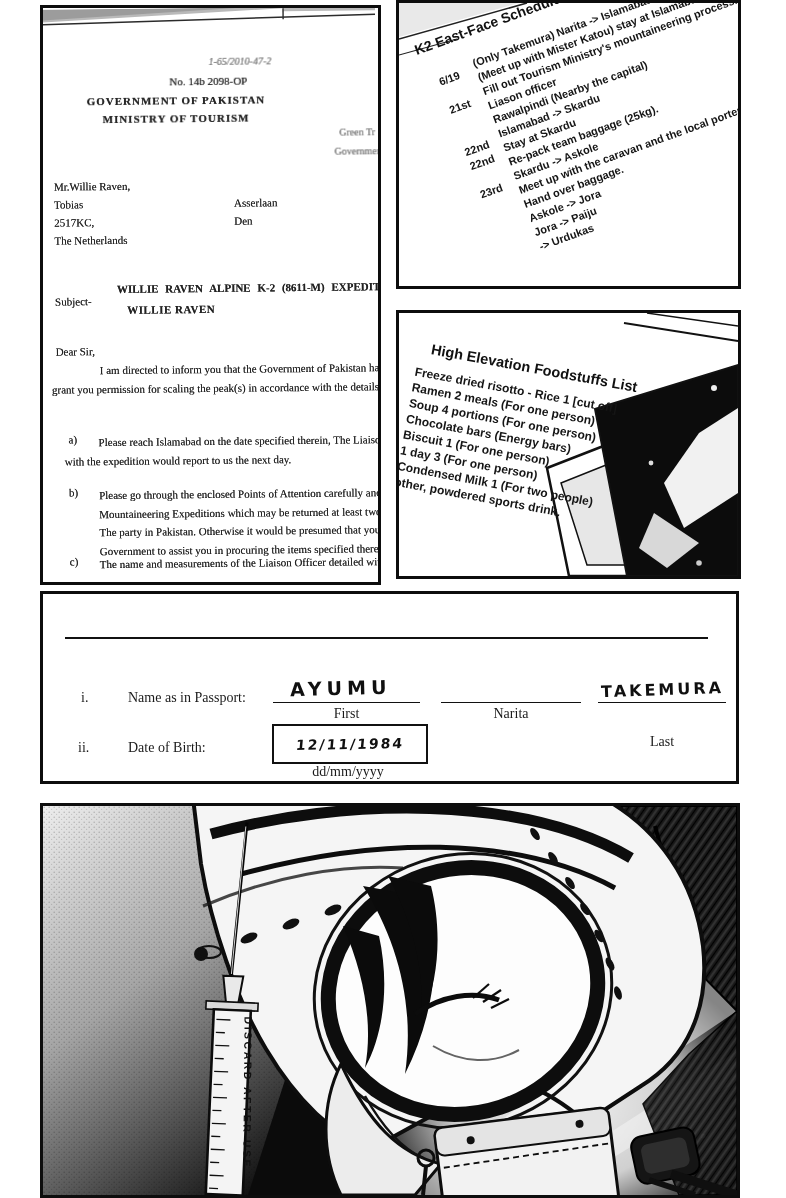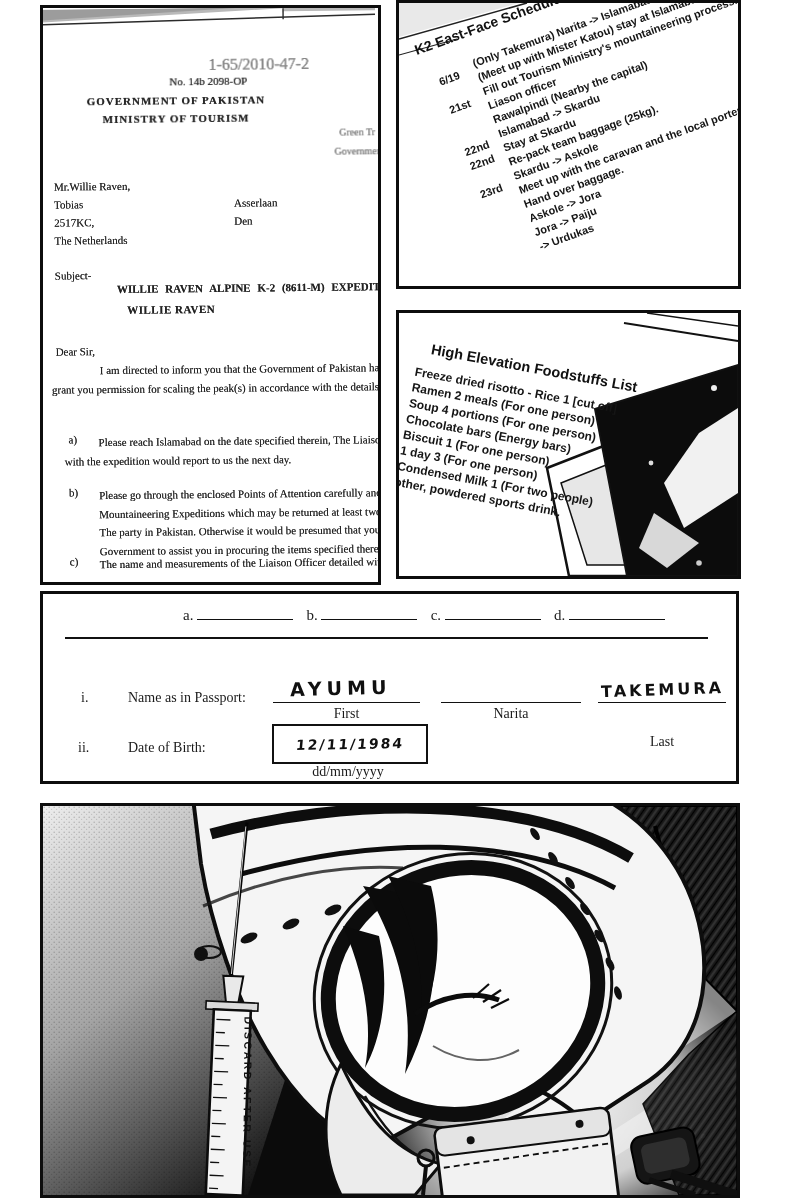--- a/index.html
+++ b/index.html
@@ -60,21 +60,21 @@
 <div class="page">
 
   <div class="panel letter">
     <div class="letter-inner">
       <svg class="abs" style="left:0;top:0;" width="335" height="22" viewBox="0 0 335 22">
         <polygon points="0,0 335,0 335,4 243,4 243,1 0,13" fill="#b9b9b9"></polygon>
         <polygon points="0,0 200,0 0,11" fill="#9c9c9c"></polygon>
         <line x1="0" y1="15" x2="335" y2="8" stroke="#2b2b2b" stroke-width="1.6"></line>
         <line x1="243" y1="1" x2="243" y2="12" stroke="#2b2b2b" stroke-width="1.4"></line>
       </svg>
-      <div class="abs ltr blurred" style="left:168px;top:48px;font-size:16px;">1-65/2010-47-2</div>
+      <div class="abs ltr blurred" style="left:168px;top:48px;font-size:10px;font-style:italic;">1-65/2010-47-2</div>
       <div class="abs ltr" style="left:0;top:67px;width:335px;text-align:center;filter:blur(.35px);">No. 14b 2098-OP</div>
       <div class="abs ltr center" style="left:0;top:86px;width:270px;text-align:center;font-weight:700;filter:blur(.3px);">GOVERNMENT OF PAKISTAN</div>
       <div class="abs ltr center" style="left:0;top:104px;width:270px;text-align:center;font-weight:700;filter:blur(.3px);">MINISTRY OF TOURISM</div>
       <div class="abs ltr blurred" style="left:298px;top:120px;font-size:10px;">Green Tr</div>
       <div class="abs ltr blurred" style="left:293px;top:139px;font-size:10px;">Government</div>
 
       <div class="abs" style="left:12px;top:168px;">
 
           <div class="addr-row ltr">
             <span class="l">Mr.Willie Raven,</span>
@@ -90,21 +90,21 @@
             <span class="l">2517KC,</span>
             <span class="r">Den</span>
           </div>
 
           <div class="addr-row ltr">
             <span class="l">The Netherlands</span>
             <span class="r"></span>
           </div>
         </div>
 
-      <div class="abs ltr" style="left:12px;top:260px;">Subject-</div>
+      <div class="abs ltr" style="left:12px;top:286px;">Subject-</div>
       <div class="abs ltr" style="left:74px;top:274px;font-weight:600;word-spacing:4px;">WILLIE RAVEN  ALPINE  K-2 (8611-M)  EXPEDITION  2011  LED  BY</div>
       <div class="abs ltr" style="left:84px;top:295px;font-weight:700;letter-spacing:.5px;">WILLIE RAVEN</div>
 
       <div class="abs ltr" style="left:12px;top:336px;">Dear Sir,</div>
       <div class="abs ltr" style="left:56px;top:355px;">I am directed to inform you that the Government of Pakistan has been pleased to</div>
       <div class="abs ltr" style="left:8px;top:374px;">grant you permission for scaling the peak(s) in accordance with the details given below:</div>
 
       <div class="abs ltr pt-label" style="top:424px;">a)</div>
       <div class="pt-lines ltr" style="top:424px;">
         <div>Please reach Islamabad on the date specified therein,  The Liaison Officer to be attach</div>
@@ -243,43 +243,20 @@
           <div class="food-item">1 day 3 (For one person)</div>
 
           <div class="food-item">Condensed Milk 1 (For two people)</div>
 
           <div class="food-item">other, powdered sports drink.</div>
         </div>
     </div>
   </div>
 
   <div class="panel form">
-    <div class="abs" style="left:140px;top:12px;">
-      
-    
-        <span style="margin-right:10px;">
-          <span class="blank-letter">a.</span>
-          <span class="blank-line" style="width:96px;"></span>
-        </span>
-      
-        <span style="margin-right:10px;">
-          <span class="blank-letter">b.</span>
-          <span class="blank-line" style="width:96px;"></span>
-        </span>
-      
-        <span style="margin-right:10px;">
-          <span class="blank-letter">c.</span>
-          <span class="blank-line" style="width:96px;"></span>
-        </span>
-      
-        <span style="margin-right:10px;">
-          <span class="blank-letter">d.</span>
-          <span class="blank-line" style="width:96px;"></span>
-        </span>
-      </div>
     <div class="rule"></div>
 
 
     <div class="abs" style="left:38px;top:96px;">i.</div>
     <div class="abs" style="left:85px;top:96px;">Name as in Passport:</div>
 
     <div class="abs hand hand-name" style="left:247px;top:83px;">AYUMU</div>
     <div class="fline" style="left:230px;top:108px;width:147px;"></div>
     <div class="abs cap" style="left:230px;top:112px;width:147px;text-align:center;">First</div>
 

